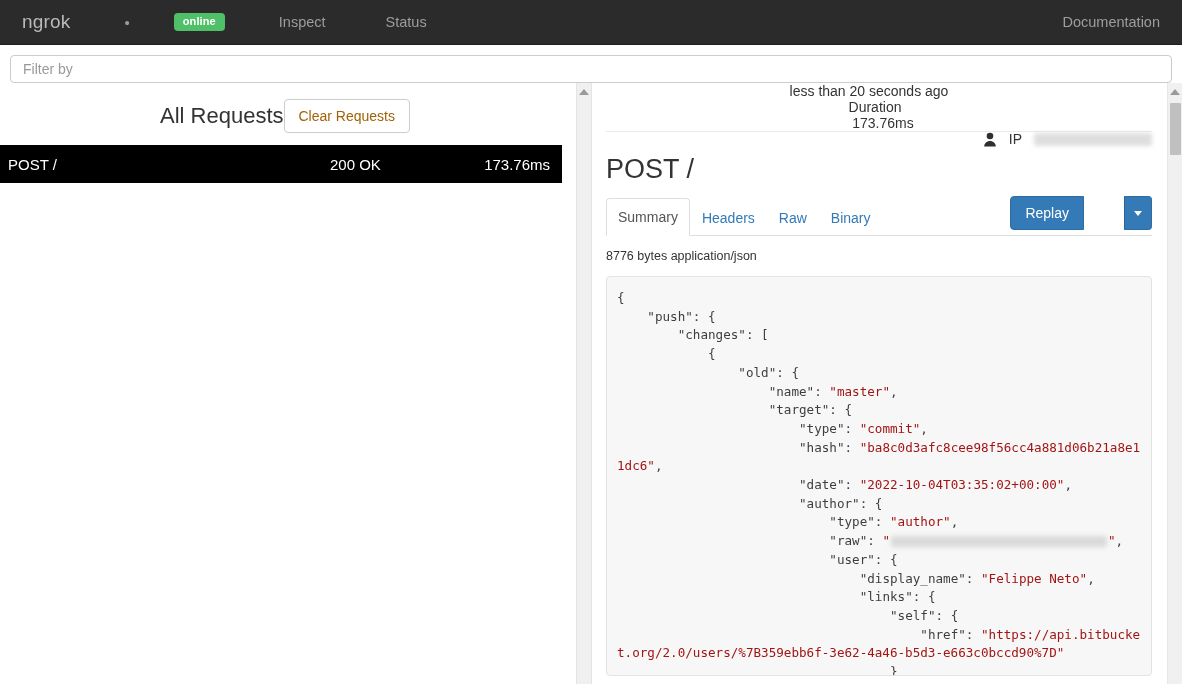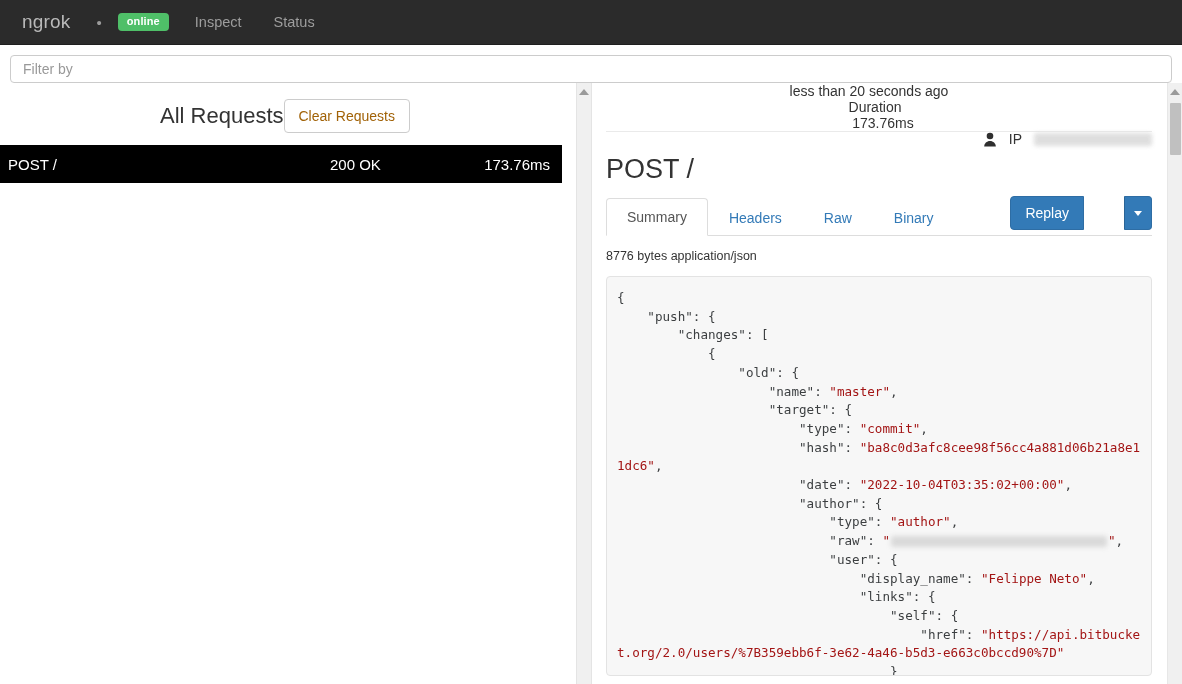--- a/index.html
+++ b/index.html
@@ -14,20 +14,21 @@
 
   
   .navbar {
     height: 45px;
     background: #2b2b2b;
     border-bottom: 1px solid #1f1f1f;
     display: flex;
     align-items: center;
     padding: 0 0 0 22px;
     position: relative;
+    gap: 28px;
   }
   .brand {
     color: #b9b9b9;
     font-size: 19px;
     letter-spacing: .2px;
     margin-right: 26px;
   }
   .dot {
     color: #9b9b9b;
     font-size: 15px;
@@ -198,21 +199,21 @@
   .tabbar {
     display: flex;
     align-items: flex-end;
     border-bottom: 1px solid #ddd;
     position: relative;
     height: 38px;
     margin-right: 8px;
   }
   .tab {
     font-size: 14px;
-    padding: 9px 20px;
+    padding: 9px 11px;
     color: #337ab7;
     cursor: pointer;
     line-height: 1.3;
     border: 1px solid transparent;
     border-bottom: none;
     border-radius: 4px 4px 0 0;
     margin-bottom: -1px;
     text-decoration: none;
   }
   .tab.active {
@@ -315,20 +316,23 @@
 </style>
 </head>
 <body>
 
 <div class="navbar">
   <span class="brand">ngrok</span>
   <span class="dot">•</span>
   <span class="badge-online">online</span>
   <a class="nav-link">Inspect</a>
   <a class="nav-link">Status</a>
+  <div class="nav-right">
+    <a class="nav-link">Documentation</a>
+  </div>
 </div>
 
 <div class="filter-wrap">
   <input class="filter-input" type="text" placeholder="Filter by" style="">
 </div>
 
 <div class="main">
 
   <div class="left-pane">
     <div class="left-header">

